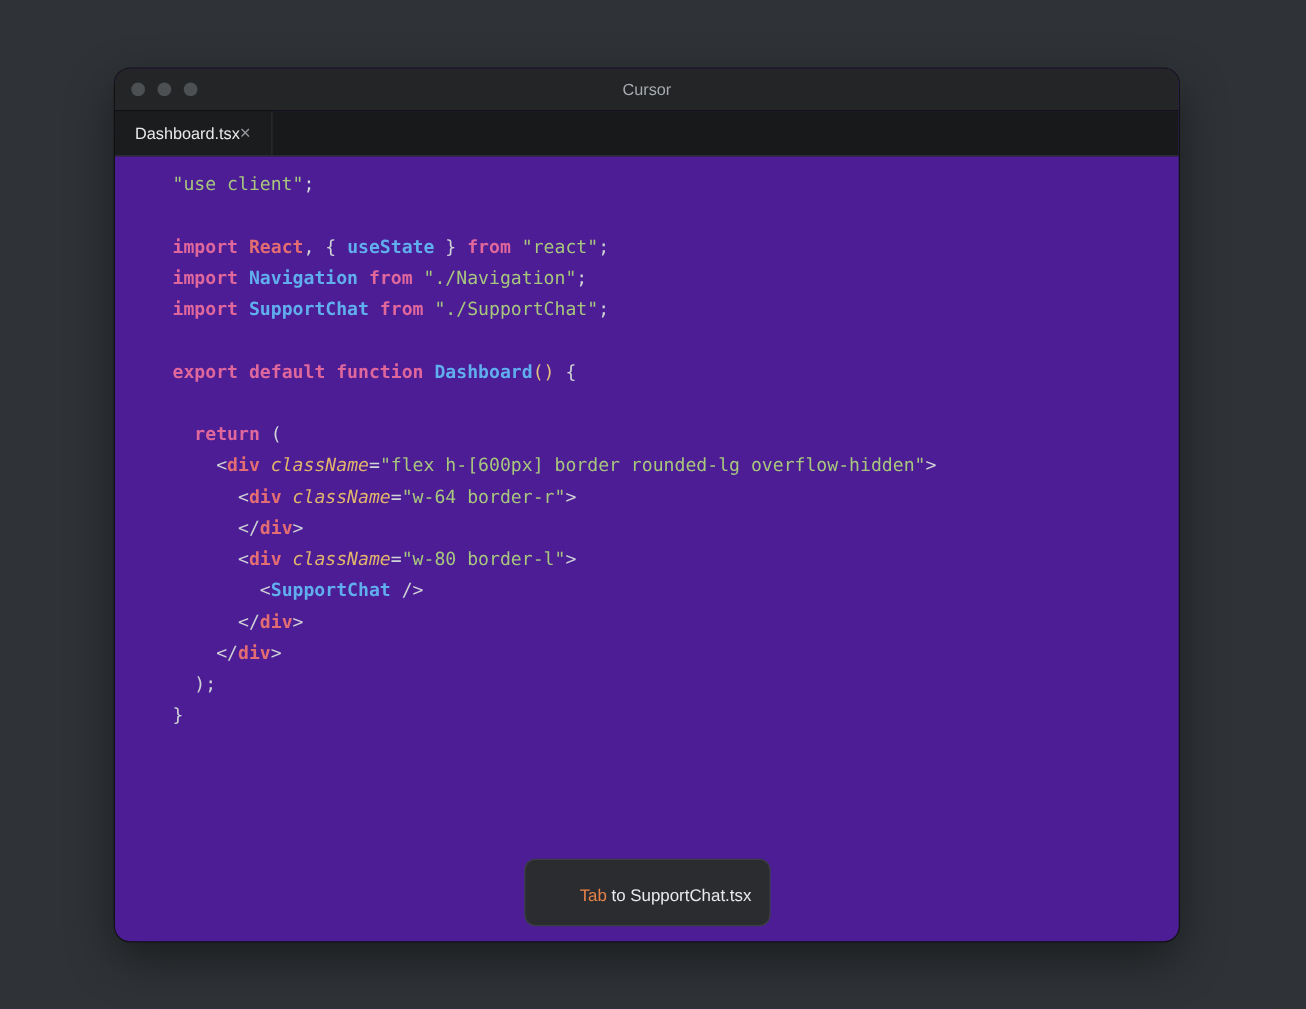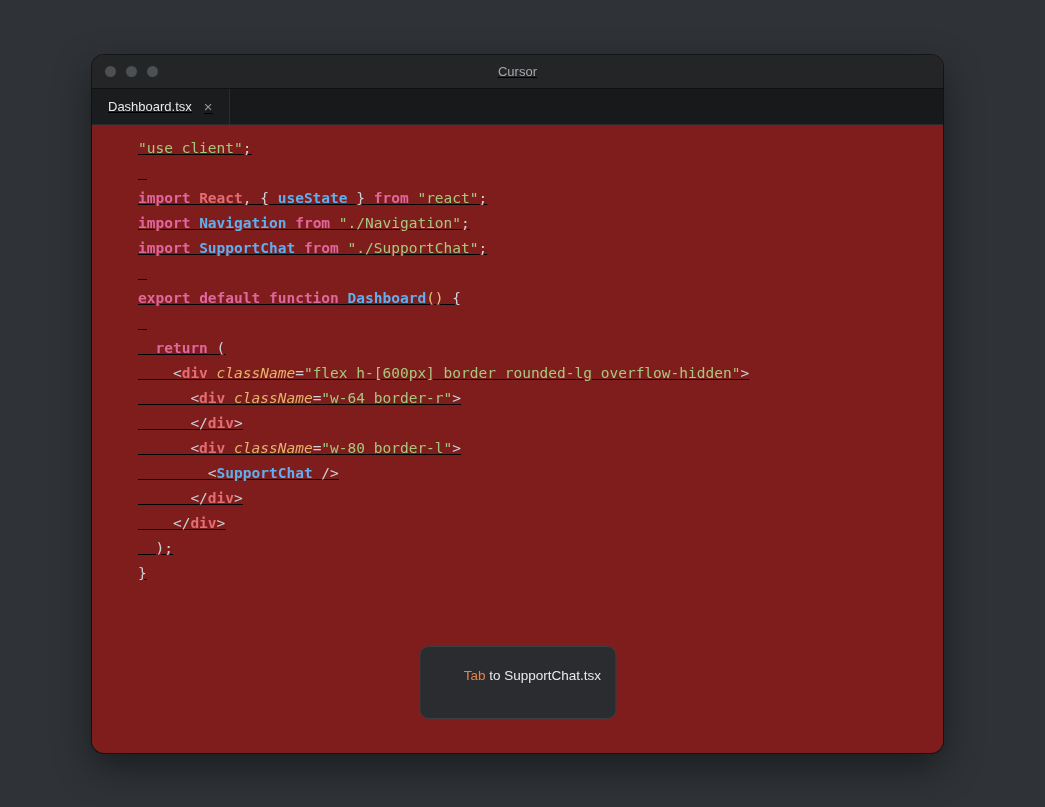--- a/index.html
+++ b/index.html
@@ -3,42 +3,41 @@
 <meta charset="utf-8">
 <style>
   * { margin:0; padding:0; box-sizing:border-box; }
   html,body { width:1045px; height:807px; }
   body { background:#2f3337; font-family:"Liberation Sans", sans-serif; overflow:hidden; }
 
   .stage { position:relative; width:1045px; height:807px; background:#2f3337; }
 
   .window {
     position:absolute; left:92px; top:55px; width:851px; height:698px;
-    background:#7f1d1d; border-radius:12px; overflow:hidden;
+    background:#4c1d95; border-radius:12px; overflow:hidden;
     display:flex; flex-direction:column;
     box-shadow:0 0 0 1px rgba(0,0,0,.55), 0 14px 38px rgba(0,0,0,.45);
-    text-decoration:underline;
   }
 
   .titlebar {
     height:34px; flex:0 0 34px; background:#232527;
     border-bottom:1px solid #101112;
     display:flex; align-items:center; position:relative;
   }
   .traffic { position:absolute; left:13px; top:0; height:100%; display:flex; align-items:center; gap:10px; }
   .dot { width:11px; height:11px; border-radius:50%; background:#4d5053; cursor:pointer; }
   .win-title { flex:1; text-align:center; color:#a6a9ad; font-size:13px; }
 
   .tabbar {
     height:36px; flex:0 0 36px; background:#18191b;
     border-bottom:1px solid #2a2c2f;
     display:flex; align-items:stretch; font-size:13px;
   }
   .tab {
-    display:flex; align-items:center; padding:0 16px; gap:12px;
+    display:flex; align-items:center; padding:0 16px; gap:0;
     color:#8b8e92; border-right:1px solid #2a2c2f; cursor:pointer; white-space:nowrap;
   }
   .tab.active { background:#1b1c1e; color:#e7e9eb; }
   .tab .tab-close { color:#94979b; font-size:15px; line-height:1; cursor:pointer; }
   .tab.inactive { min-width:168px; }
 
   .editor { position:relative; flex:1; }
   .code {
     padding:11px 18px 0 46px;
     font-family:"DejaVu Sans Mono","Liberation Mono",monospace;
@@ -48,23 +47,23 @@
   .code-line { height:25px; }
   .tok.pun  { color:#cfd2d6; }
   .tok.kw   { color:#e0679c; font-weight:600; }
   .tok.red  { color:#e36d72; font-weight:600; }
   .tok.blue { color:#61aeee; font-weight:600; }
   .tok.str  { color:#a8c77e; }
   .tok.attr { color:#e3b56c; font-style:italic; }
   .tok.gold { color:#e5c07b; }
 
   .hint {
-    position:absolute; left:50%; bottom:34px; transform:translateX(-50%);
+    position:absolute; left:50%; bottom:12px; transform:translateX(-50%);
     background:#2a2c2f; border:1px solid #3b3e42; border-radius:9px;
-    padding:6px 14px 20px; font-size:13.5px; color:#e8eaec; white-space:pre;
+    padding:6px 14px 1px; font-size:13.5px; color:#e8eaec; white-space:pre;
   }
   .hint-key { color:#e8824a; }
 </style>
 </head>
 <body>
 
 <div class="stage">
   <div class="window">
 
     <div class="titlebar">

